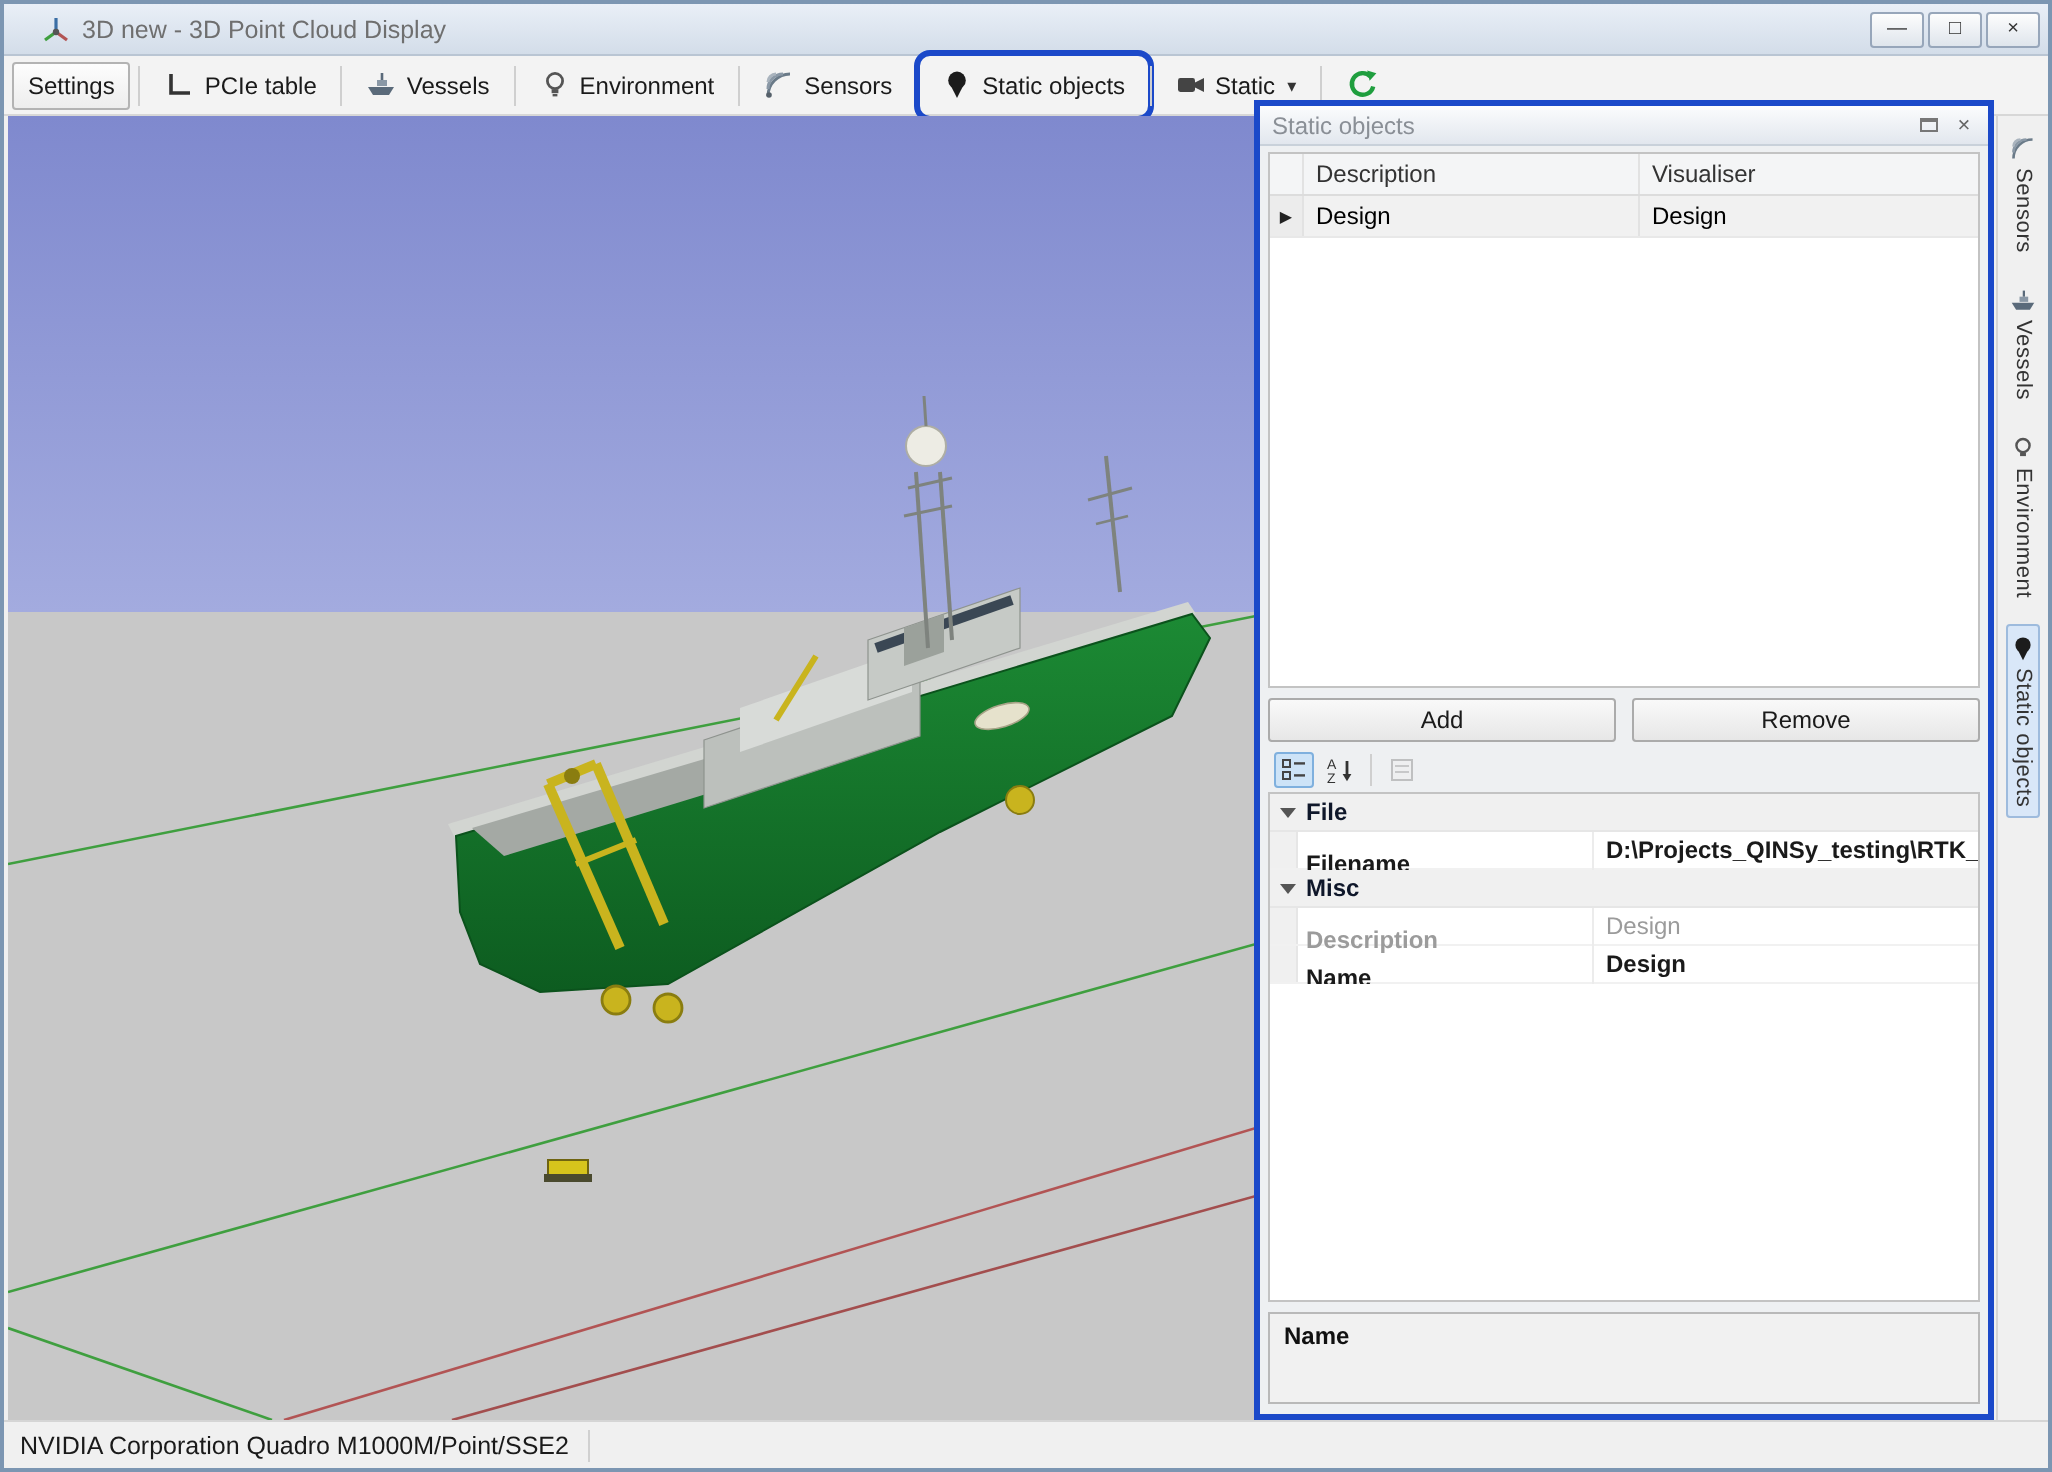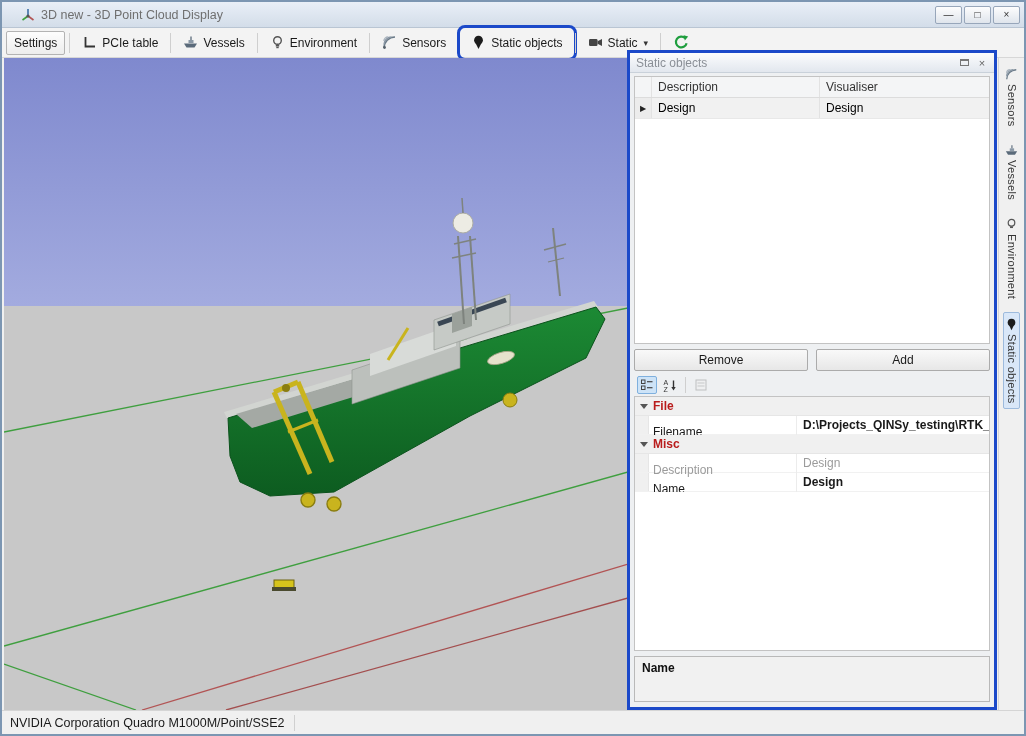--- a/index.html
+++ b/index.html
@@ -61,28 +61,28 @@
     border:1px solid #ababab; border-radius:2px; background:linear-gradient(#f9f9f9,#e7e7e7); }
 
   .pg-toolbar{ display:flex; align-items:center; gap:3px; height:22px; padding:0 3px; margin:1px 4px 0 4px; flex:0 0 auto; }
   .pg-ic{ width:20px; height:18px; display:flex; align-items:center; justify-content:center; border:1px solid transparent; border-radius:2px; }
   .pg-ic.active{ background:#cde3f7; border-color:#7fb0de; }
   .pg-ic.disabled{ opacity:.45; }
   .pg-tsep{ width:1px; height:16px; background:#cfcfcf; margin:0 2px; }
 
   .prop-grid{ flex:1 1 auto; margin:0 4px; background:#fff; border:1px solid #c3c3c3;
     display:flex; flex-direction:column; overflow:hidden; font-size:12px; }
-  .pg-cat{ display:flex; align-items:center; height:19px; background:#f0f0f0; color:#b91c1c;
+  .pg-cat{ display:flex; align-items:center; height:19px; background:#f0f0f0; color:#0f172a;
     font-weight:bold; padding-left:3px; border-bottom:1px solid #e6e6e6; flex:0 0 auto; }
   .chev{ width:0; height:0; border-left:4px solid transparent; border-right:4px solid transparent;
     border-top:5px solid #555; margin:0 5px 0 2px; }
   .pg-row{ display:flex; height:19px; border-bottom:1px solid #f1f1f1; flex:0 0 auto; }
   .pg-indent{ width:14px; background:#f0f0f0; border-right:1px solid #e6e6e6; flex:0 0 auto; }
   .pg-label{ width:148px; padding:16px 4px; display:flex; align-items:center; border-right:1px solid #ececec;
-    color:#1a1a1a; overflow:hidden; white-space:nowrap; flex:0 0 auto; }
+    color:#1a1a1a; overflow:hidden; white-space:nowrap; flex:0 0 auto;font-weight:bold; }
   .pg-value{ flex:1 1 auto; padding:0 6px; display:flex; align-items:center; overflow:hidden; white-space:nowrap; color:#1a1a1a; }
   .bold{ font-weight:bold; }
   .muted{ color:#9b9b9b; }
   .pg-fill{ flex:1 1 auto; background:#fff; }
 
   .desc-box{ flex:0 0 auto; height:46px; margin:5px 4px 5px 4px; background:#f1f1f1;
     border:1px solid #b9b9b9; padding:4px 7px; }
   .desc-title{ font-size:12px; font-weight:bold; color:#111; }
 
   
@@ -282,22 +282,22 @@
         </div>
         <div class="t-row t-data">
           <div class="t-marker">▶</div>
           <div class="t-cell c1">Design</div>
           <div class="t-cell c2">Design</div>
         </div>
         <div class="t-fill"></div>
       </div>
 
       <div class="btn-row">
+        <button>Add</button>
         <button>Remove</button>
-        <button>Add</button>
       </div>
 
       <div class="pg-toolbar">
         <span class="pg-ic active">
           <svg width="14" height="14" viewBox="0 0 14 14">
             <rect x="1.5" y="2" width="3.5" height="3.5" fill="none" stroke="#444" stroke-width="1"></rect>
             <line x1="7" y1="3.7" x2="12.5" y2="3.7" stroke="#444" stroke-width="1.2"></line>
             <rect x="1.5" y="8" width="3.5" height="3.5" fill="none" stroke="#444" stroke-width="1"></rect>
             <line x1="7" y1="9.7" x2="12.5" y2="9.7" stroke="#444" stroke-width="1.2"></line>
           </svg>

